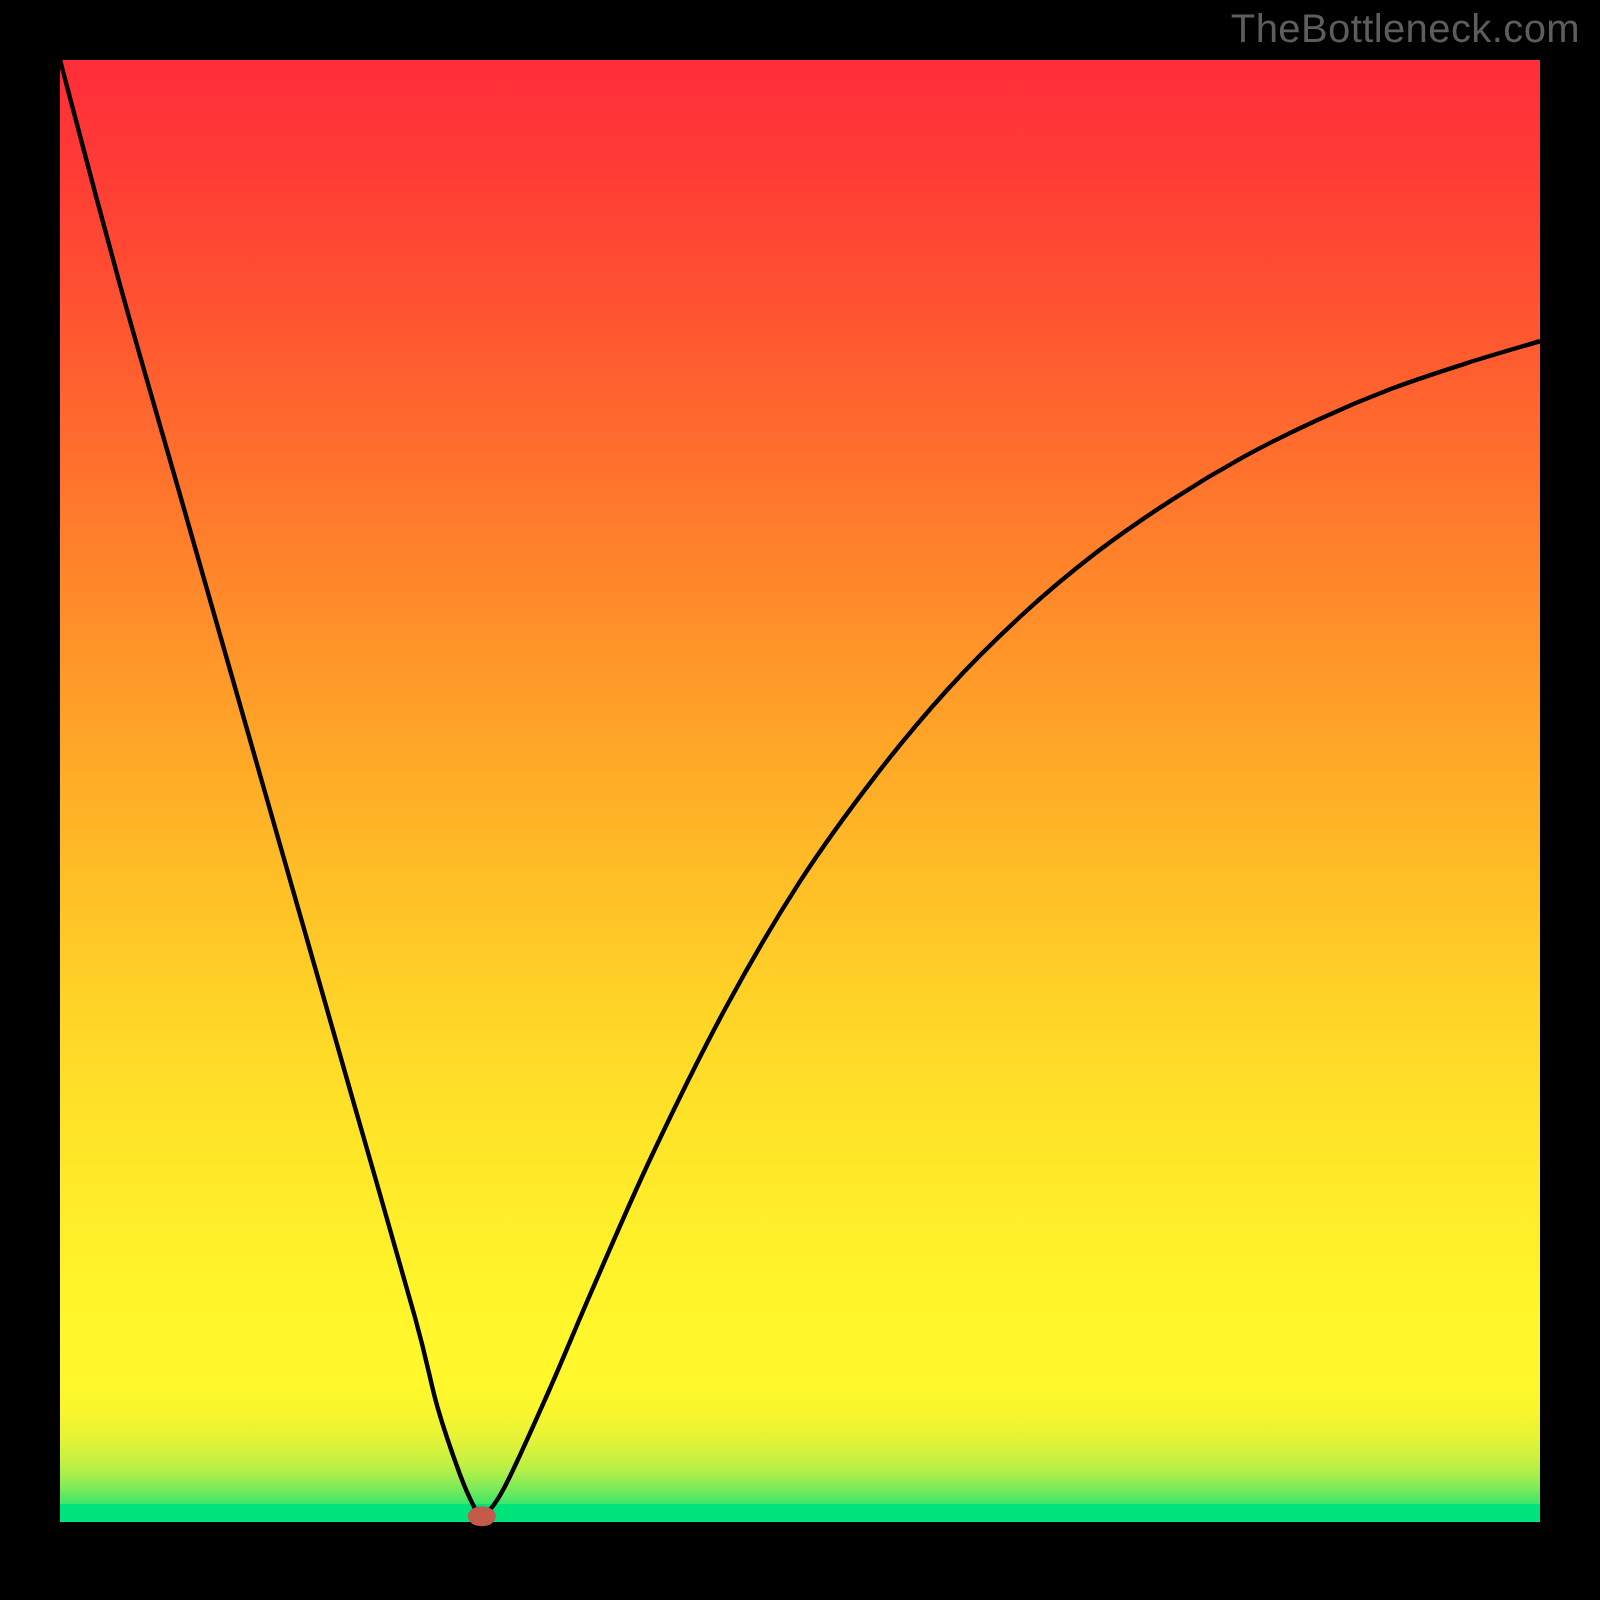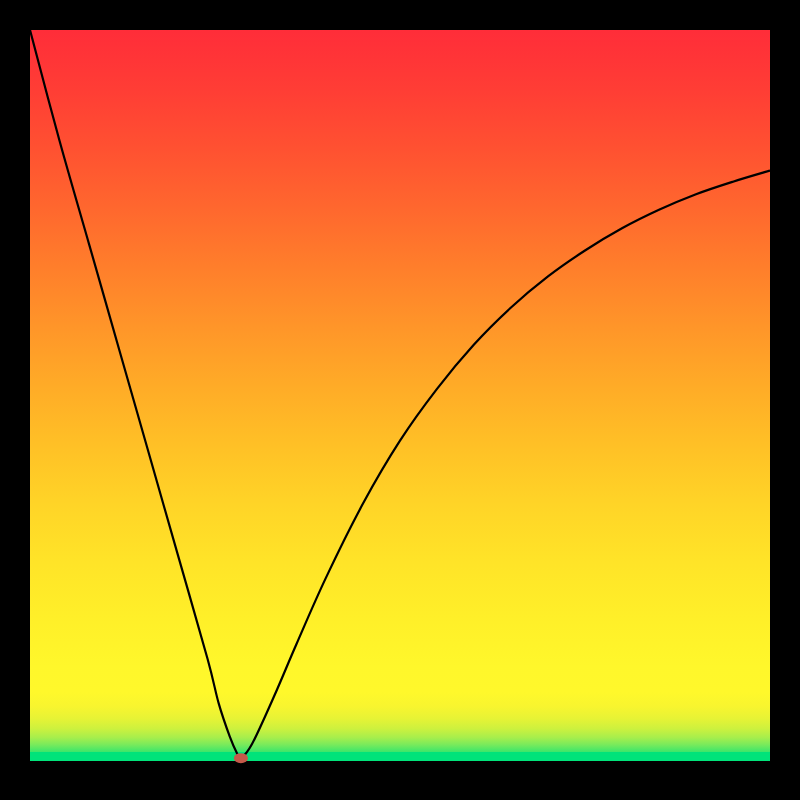--- a/index.html
+++ b/index.html
@@ -75,13 +75,14 @@
 
   <div class="plot-area">
     <svg class="curve-svg" viewBox="0 0 740 740" preserveAspectRatio="none">
 
       <path id="curve-path" d="M 0.00 0.00 C 4.93 18.50, 19.73 75.23, 29.60 111.00 C 39.47 146.77, 49.33 180.07, 59.20 214.60 C 69.07 249.13, 78.93 283.67, 88.80 318.20 C 98.67 352.73, 108.53 387.27, 118.40 421.80 C 128.27 456.33, 138.13 490.87, 148.00 525.40 C 157.87 559.93, 170.82 604.33, 177.60 629.00 C 184.38 653.67, 185.00 660.45, 188.70 673.40 C 192.40 686.35, 196.72 698.31, 199.80 706.70 C 202.88 715.09, 205.35 720.14, 207.20 723.72 C 209.05 727.30, 208.43 729.76, 210.90 728.16 C 213.37 726.56, 216.45 724.46, 222.00 714.10 C 227.55 703.74, 236.80 682.65, 244.20 666.00 C 251.60 649.35, 257.77 633.93, 266.40 614.20 C 275.03 594.47, 284.90 571.03, 296.00 547.60 C 307.10 524.17, 320.67 496.42, 333.00 473.60 C 345.33 450.78, 357.67 429.82, 370.00 410.70 C 382.33 391.58, 394.67 374.93, 407.00 358.90 C 419.33 342.87, 431.67 328.07, 444.00 314.50 C 456.33 300.93, 468.67 288.85, 481.00 277.50 C 493.33 266.15, 505.67 255.92, 518.00 246.42 C 530.33 236.92, 542.67 228.54, 555.00 220.52 C 567.33 212.50, 579.67 205.10, 592.00 198.32 C 604.33 191.54, 616.67 185.49, 629.00 179.82 C 641.33 174.15, 653.67 168.97, 666.00 164.28 C 678.33 159.59, 690.67 155.65, 703.00 151.70 C 715.33 147.75, 733.83 142.45, 740.00 140.60" fill="none" stroke="#000000" stroke-width="2.2"></path>
 
       <ellipse id="marker-dot" cx="210.90" cy="728.16" rx="7" ry="5" fill="#c45a4a"></ellipse>
     </svg>
   </div>
 
+  <div class="watermark">TheBottleneck.com</div>
 </div>
 
 </body></html>

